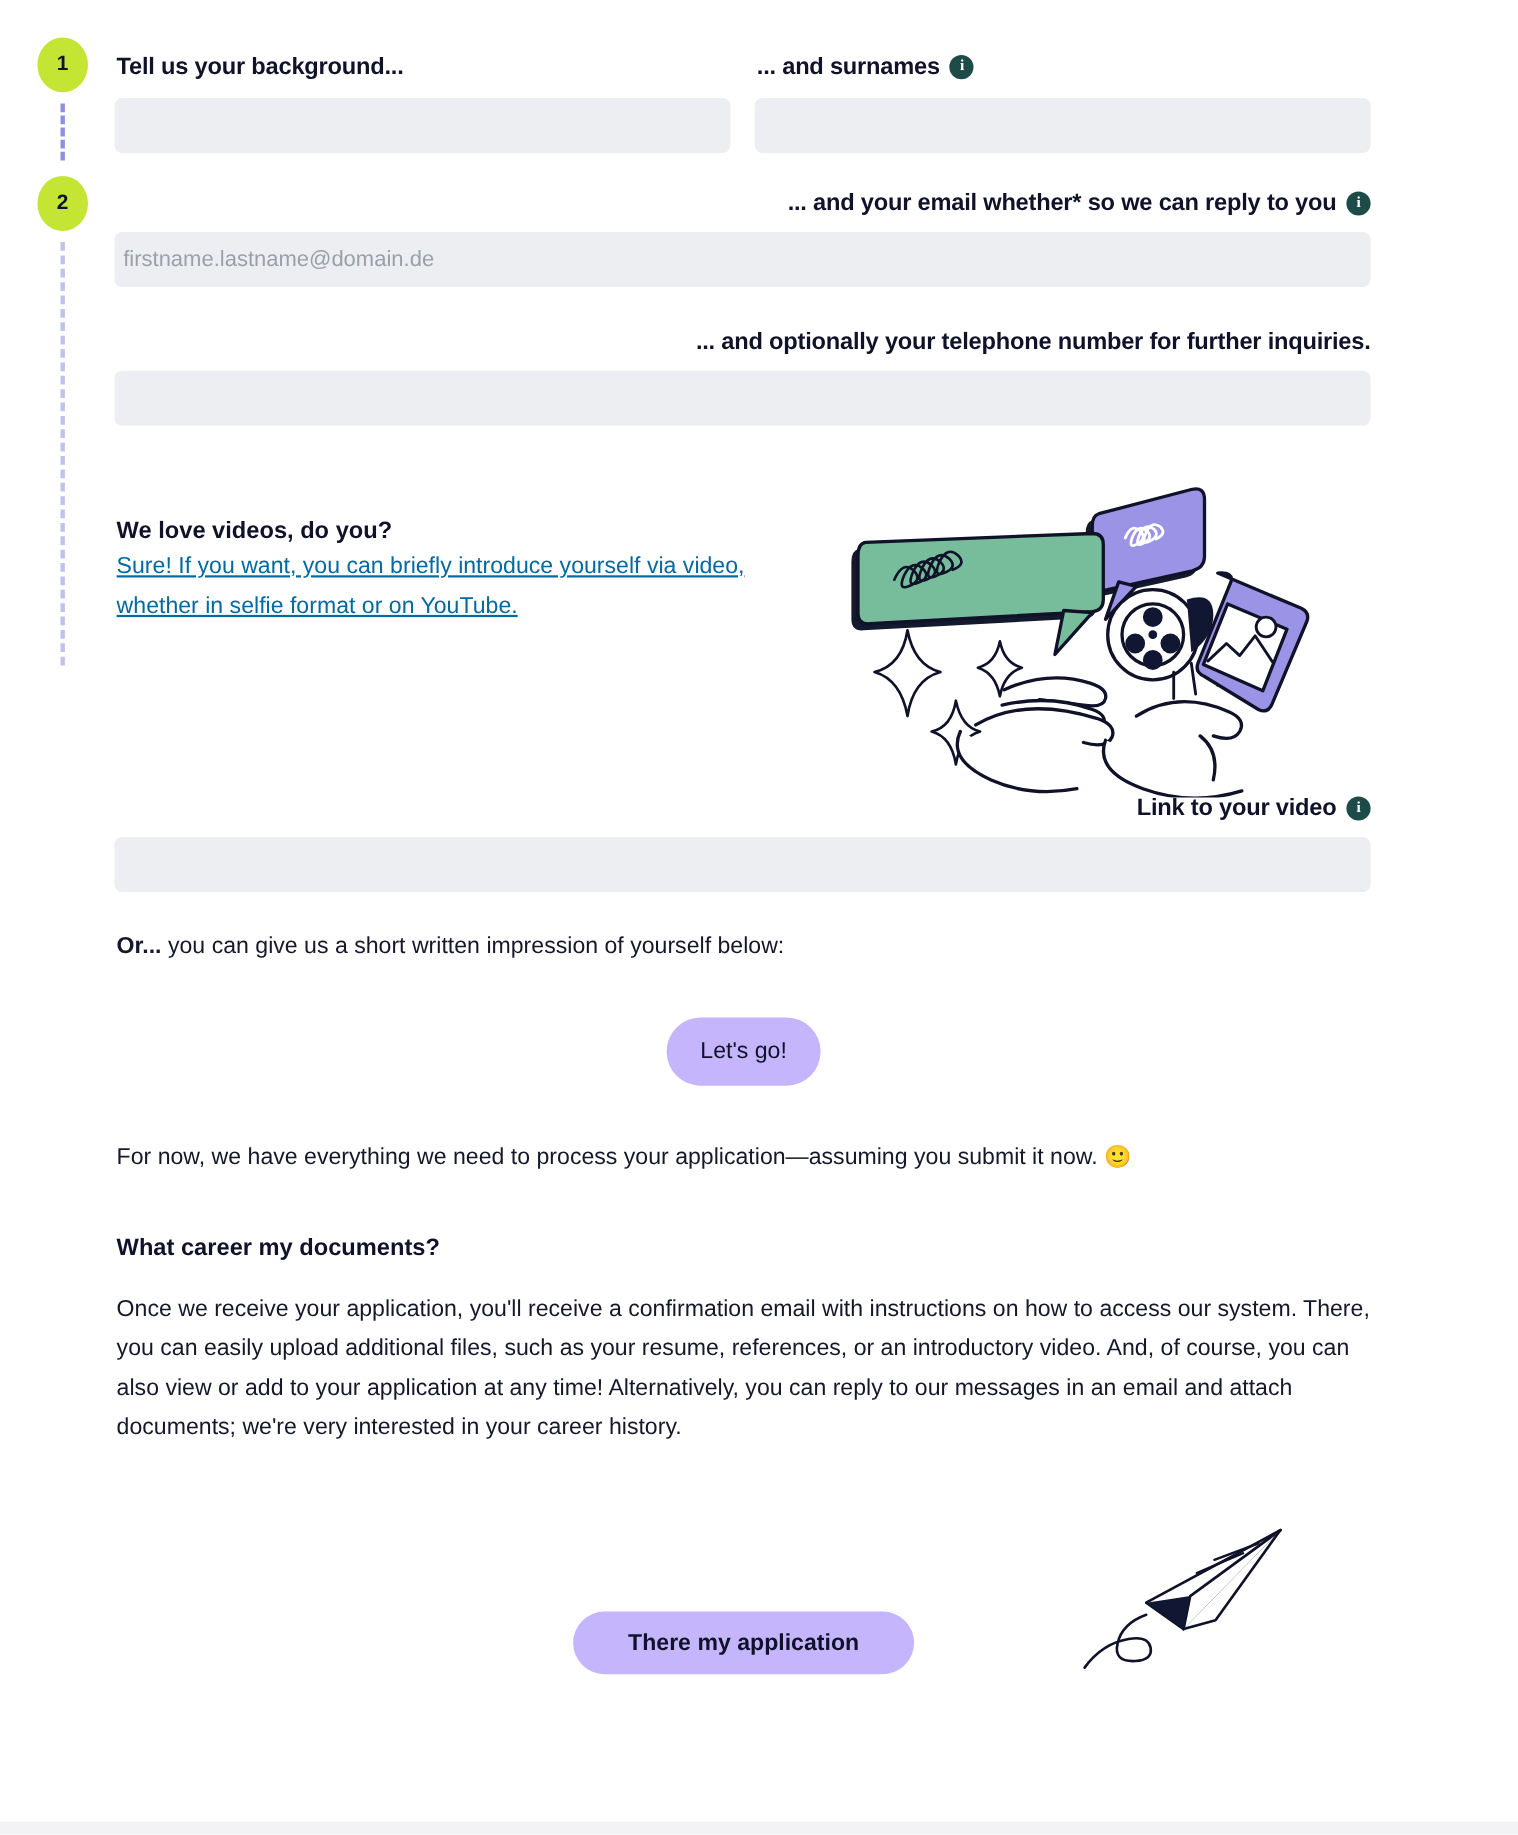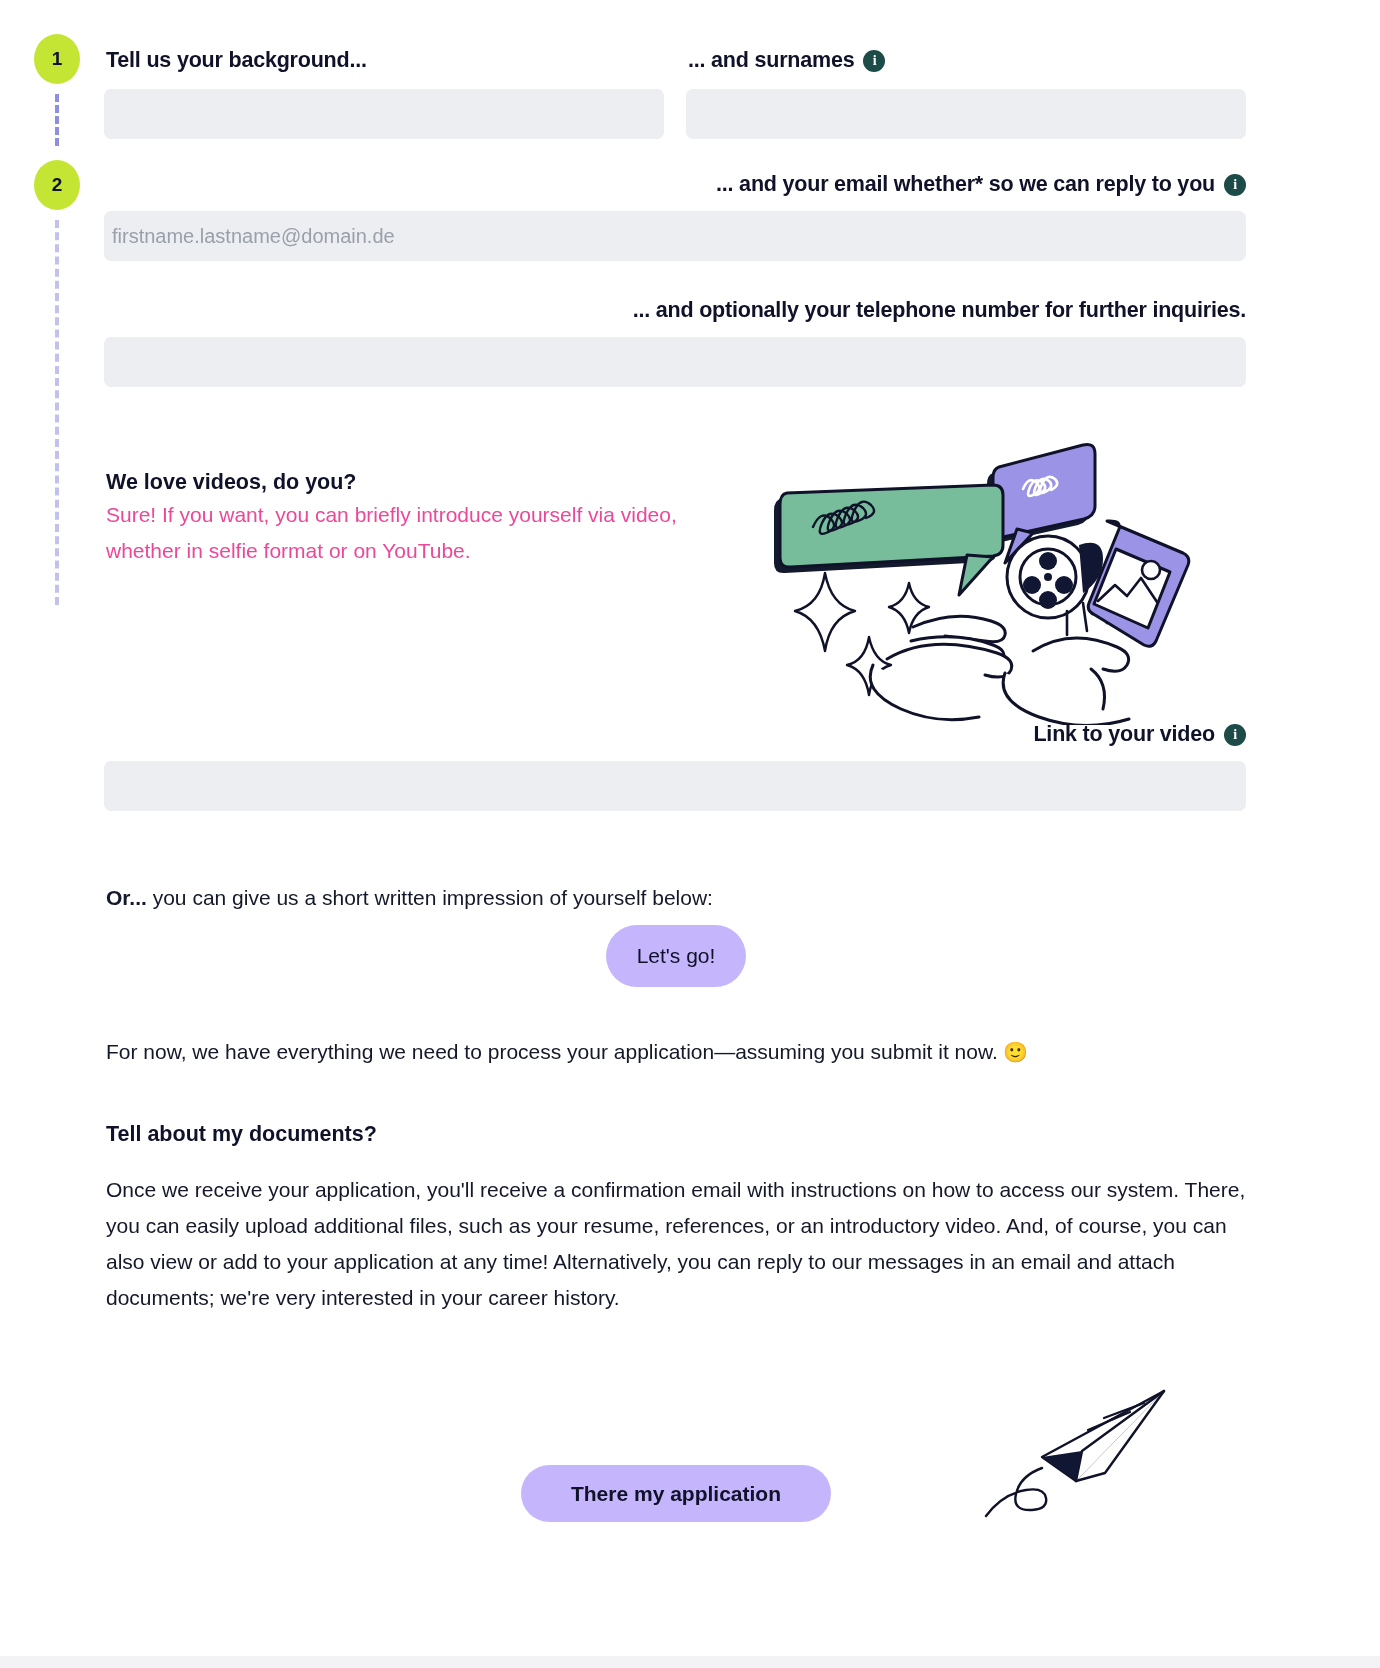--- a/index.html
+++ b/index.html
@@ -61,26 +61,26 @@
   .row-names .field { position: absolute; top: 41px; }
 
   .blk { position: absolute; left: 0; width: 1142px; }
   .blk .lbl { margin-bottom: 14px; margin-left: 2px; }
 
   
   .promo { position: absolute; left: 0; top: 470px; width: 1142px; height: 240px; }
   .promo-h { font-weight: 700; font-size: 21.5px; margin-left: 2px; }
   .promo-p {
     font-size: 21px; line-height: 1.72; margin-left: 2px; margin-top: 2px;
-    max-width: 600px; color: #ec4899;
+    max-width: 600px; color: #0369a1; text-decoration: underline;
   }
   .promo-art { position: absolute; right: 55px; top: -45px; width: 420px; height: 300px; }
 
   
-  .or-line { position: absolute; left: 2px; top: 886px; font-size: 21px; color: #141829; }
+  .or-line { position: absolute; left: 2px; top: 848px; font-size: 21px; color: #141829; }
   .or-line b { font-weight: 700; }
 
   .btn {
     border: 0; cursor: pointer; font-family: "Liberation Sans", sans-serif;
     background: #c4b5fd; color: #0f1228; border-radius: 40px;
   }
   .btn-go {
     position: absolute; left: 502px; top: 925px;
     width: 140px; height: 62px; font-size: 21px;
   }
@@ -211,21 +211,21 @@
 
     <button class="btn btn-go">Let's go!</button>
 
     <div class="almost">
       <div class="sec-p">
         <span>For now, we have everything we need to process your application—assuming you submit it now.</span>
         <span class="emoji">🙂</span>
       </div>
     </div>
 
-    <div class="sec-h docs-h">Tell about my documents?</div>
+    <div class="sec-h docs-h">What career my documents?</div>
     <div class="sec-p docs-p">Once we receive your application, you'll receive a confirmation email with instructions on how to access our system. There, you can easily upload additional files, such as your resume, references, or an introductory video. And, of course, you can also view or add to your application at any time! Alternatively, you can reply to our messages in an email and attach documents; we're very interested in your career history.</div>
 
     <button class="btn btn-submit">There my application</button>
 
     <svg class="plane" viewBox="0 0 185 135">
       <g fill="none" stroke="#0f1228" stroke-width="2.4" stroke-linecap="round" stroke-linejoin="round">
         <path d="M2 131 q16 -22 40 -26 q18 -3 20 8 q2 11 -14 12 q-20 1 -16 -16 q4 -18 26 -26"></path>
         <path d="M58 72 L180 6 L92 96 Z" fill="#fff"></path>
         <path d="M92 96 L98 66 L180 6" fill="#fff"></path>
         <path d="M58 72 L98 66 L92 96 Z" fill="#111733" stroke="none"></path>

